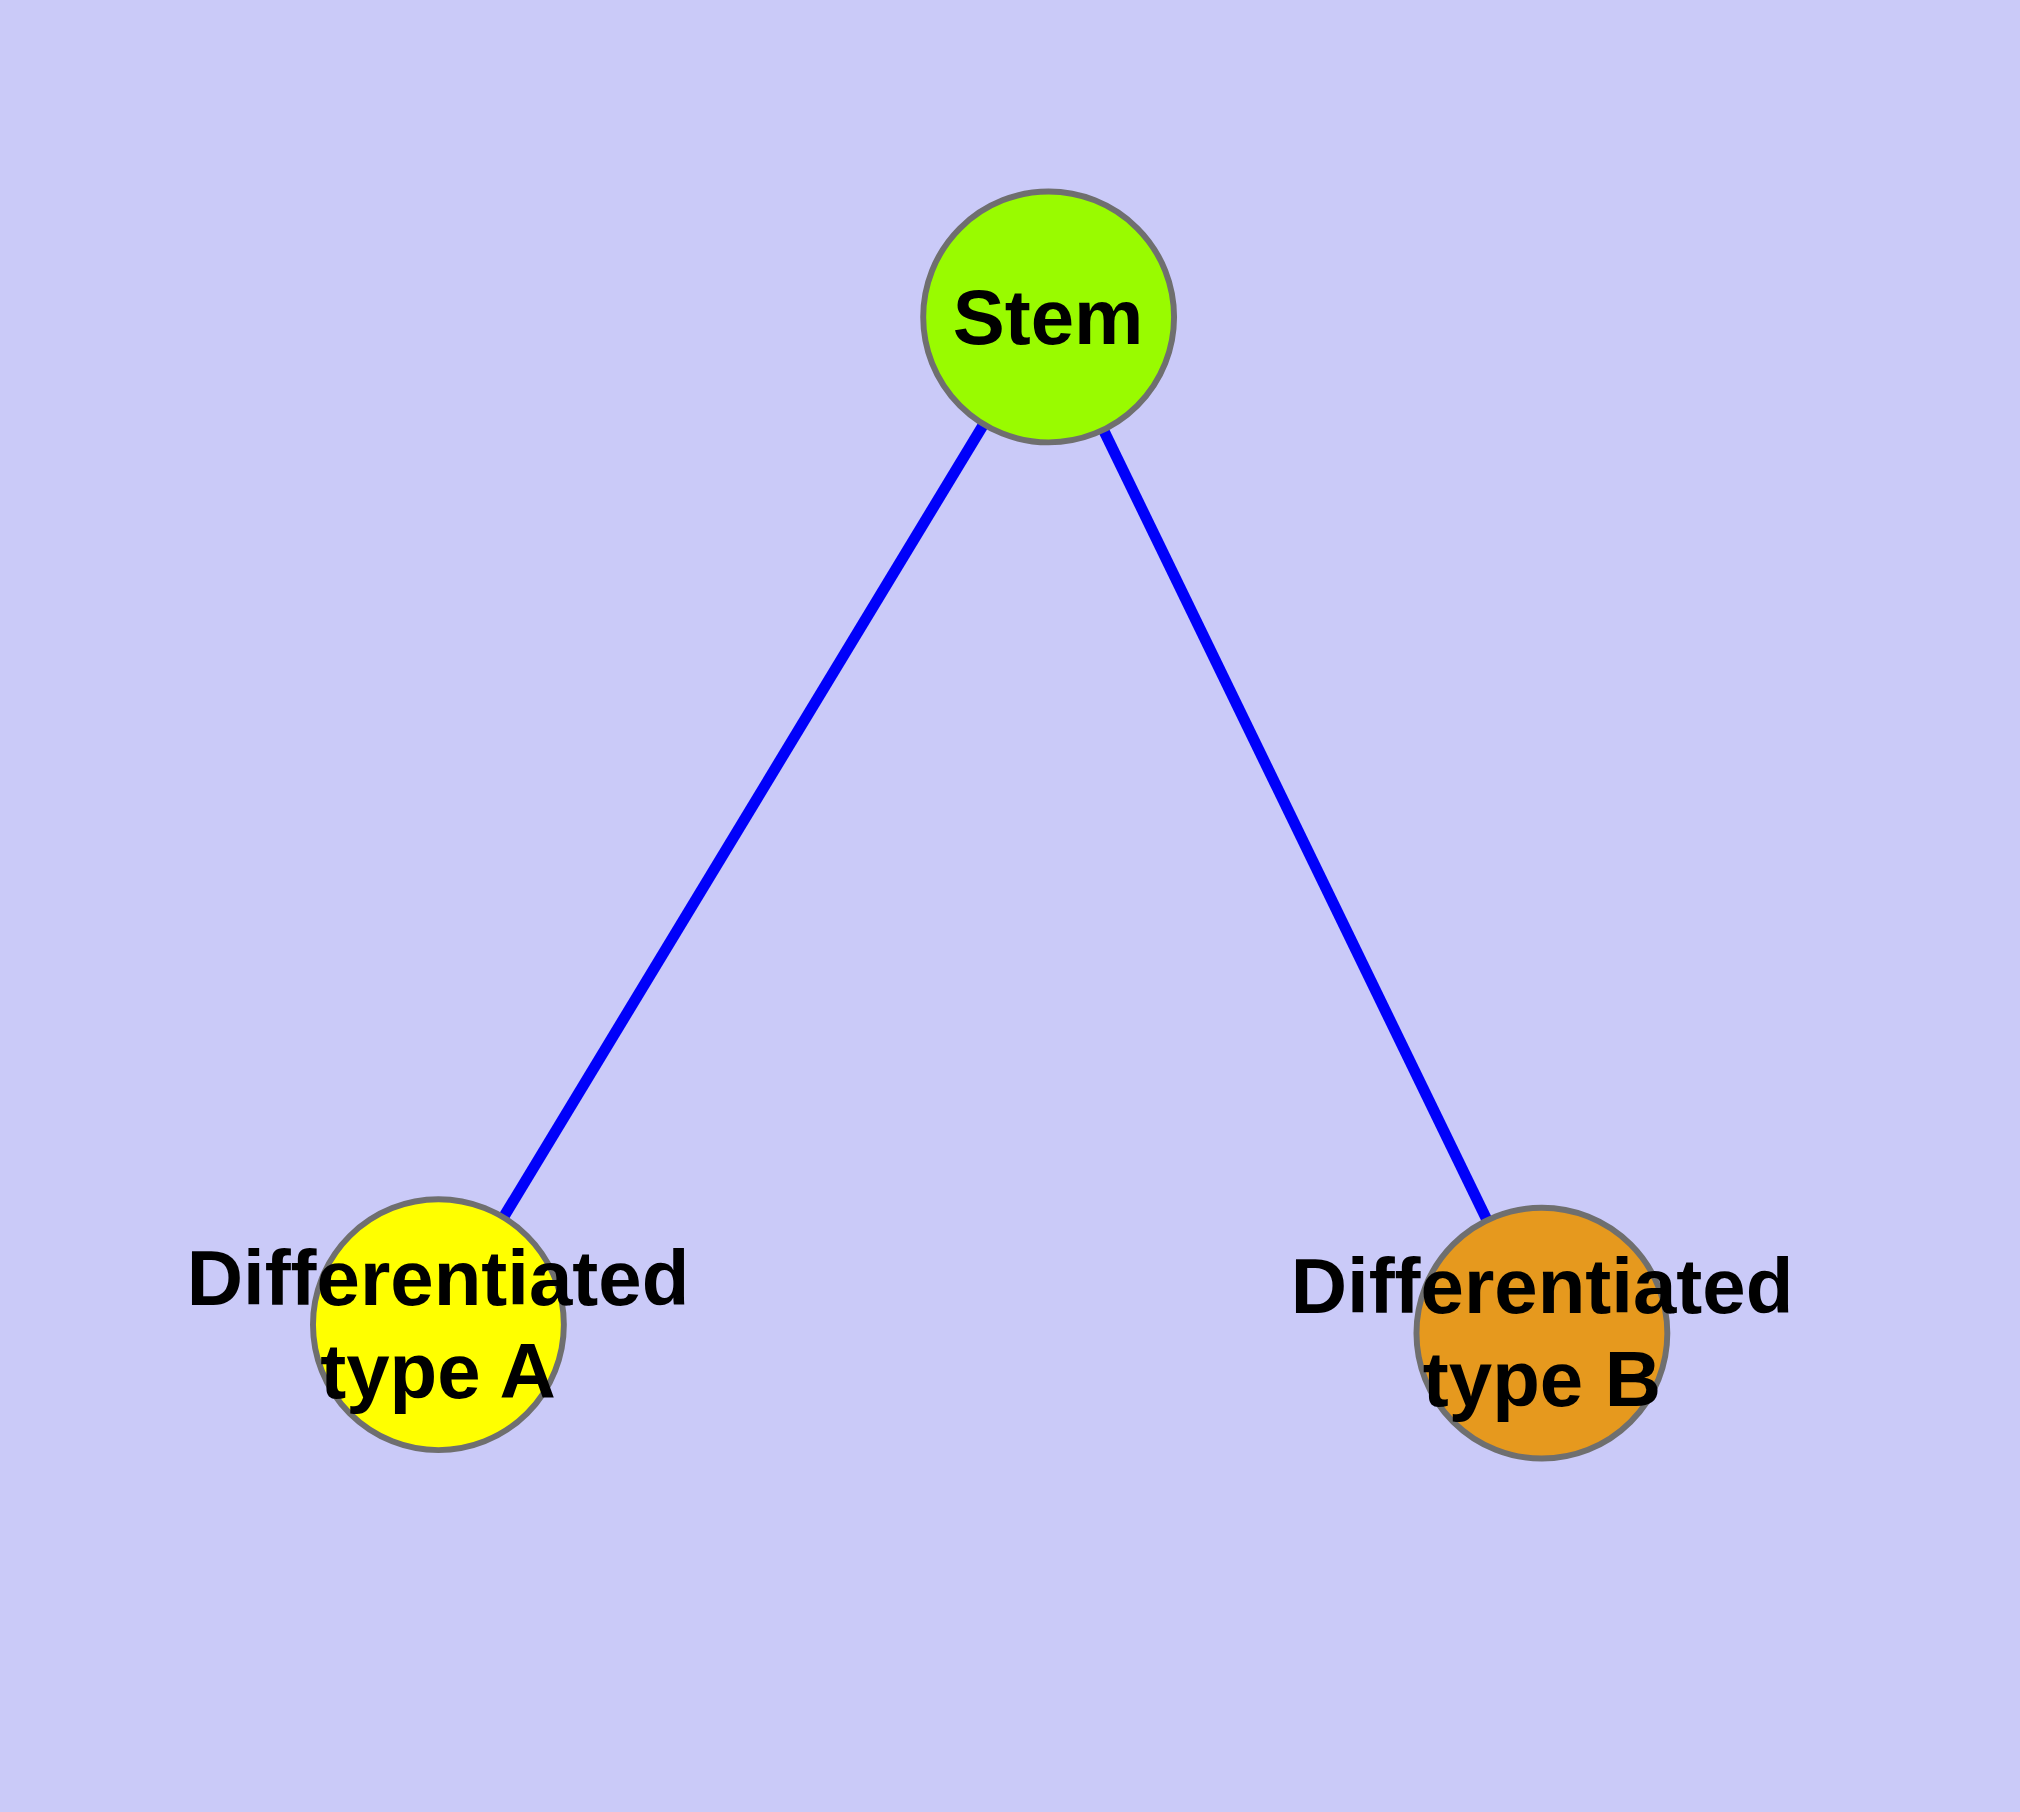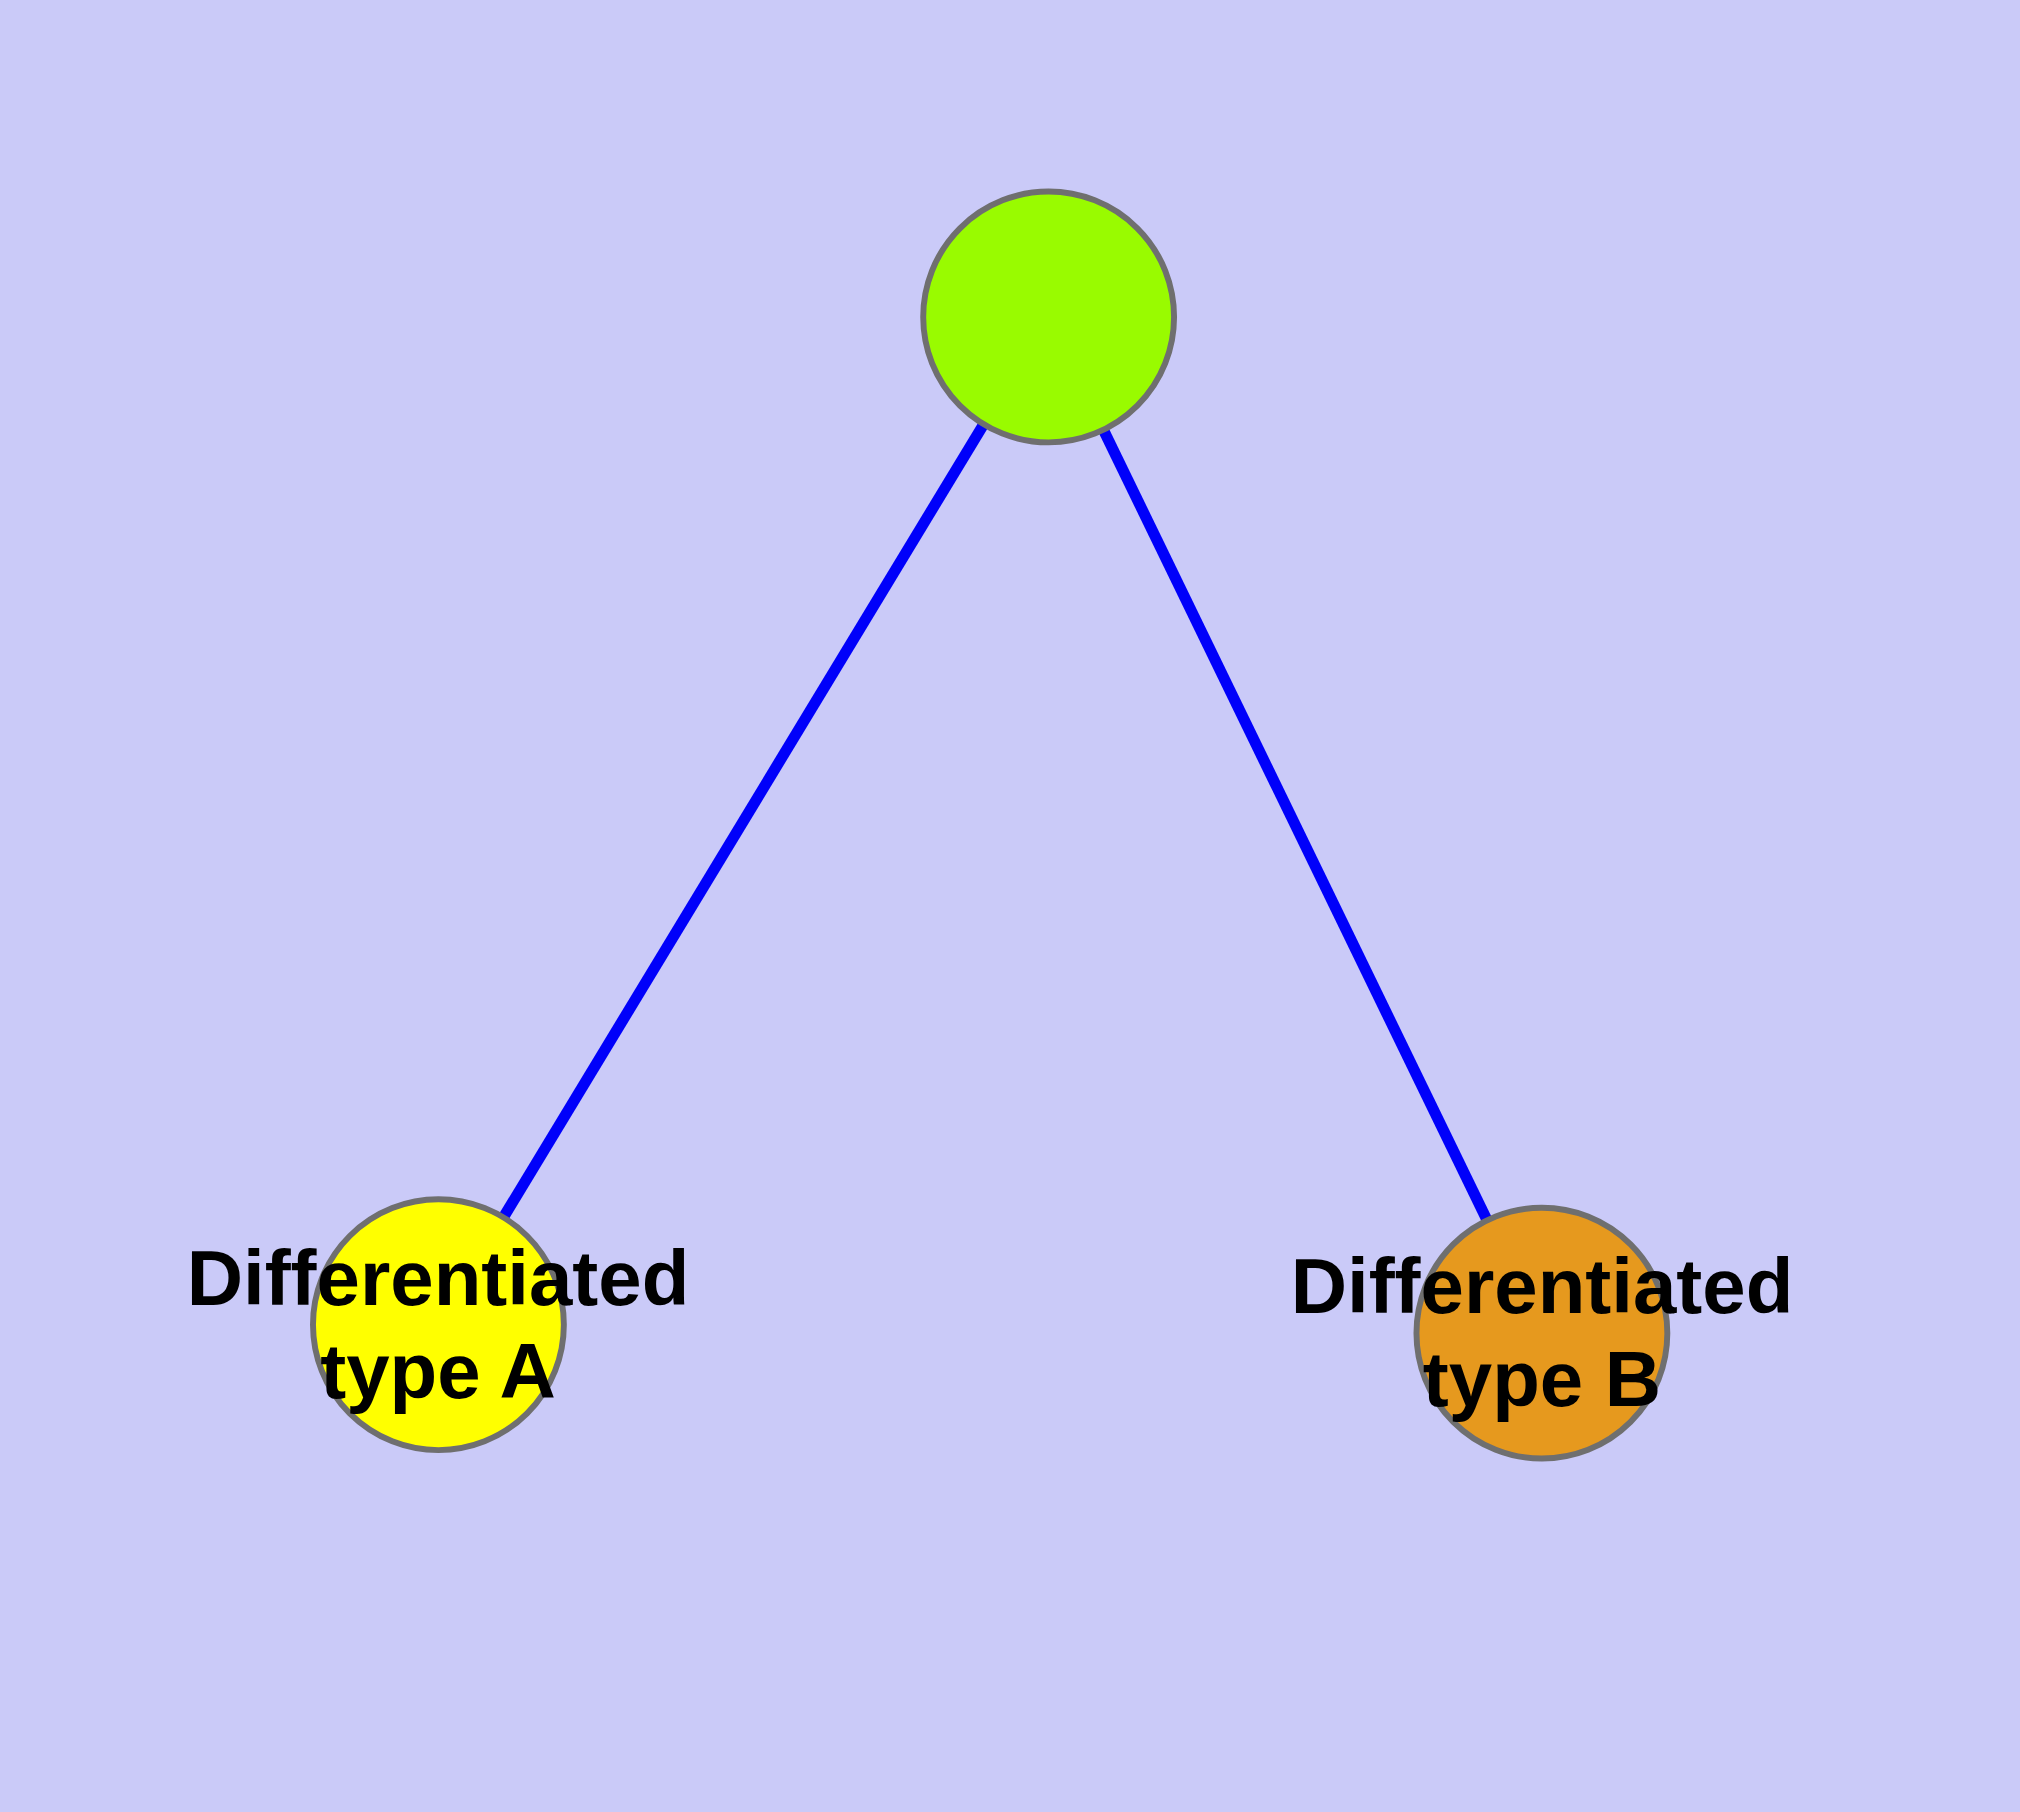--- a/index.html
+++ b/index.html
@@ -37,18 +37,19 @@
 <body>
 
 <div id="canvas" style="width: 2021px; height: 1812px; background: rgb(202, 202, 248);">
   <svg id="graph-svg" xmlns="http://www.w3.org/2000/svg" viewBox="0 0 2384 2138">
       <line x1="1237" y1="374" x2="517" y2="1563" stroke="#0000FA" stroke-width="13"></line>
       <line x1="1237" y1="374" x2="1819" y2="1573" stroke="#0000FA" stroke-width="13"></line>
       <circle cx="1237" cy="374" r="148" fill="#99FB00" stroke="#6F6F6F" stroke-width="7"></circle>
       <circle cx="517" cy="1563" r="148" fill="#FFFF00" stroke="#6F6F6F" stroke-width="7"></circle>
       <circle cx="1819" cy="1573" r="148" fill="#E6991E" stroke="#6F6F6F" stroke-width="7"></circle>
     </svg>
+  <div class="node-label" style="left: 1048px; top: 317px; color: rgb(0, 0, 0);">Stem</div>
   <div class="node-label" style="left: 438px; top: 1325px; color: rgb(0, 0, 0);">Differentiated
 type A</div>
   <div class="node-label" style="left: 1542px; top: 1333px; color: rgb(0, 0, 0);">Differentiated
 type B</div>
 </div>
 
 
 </body></html>

